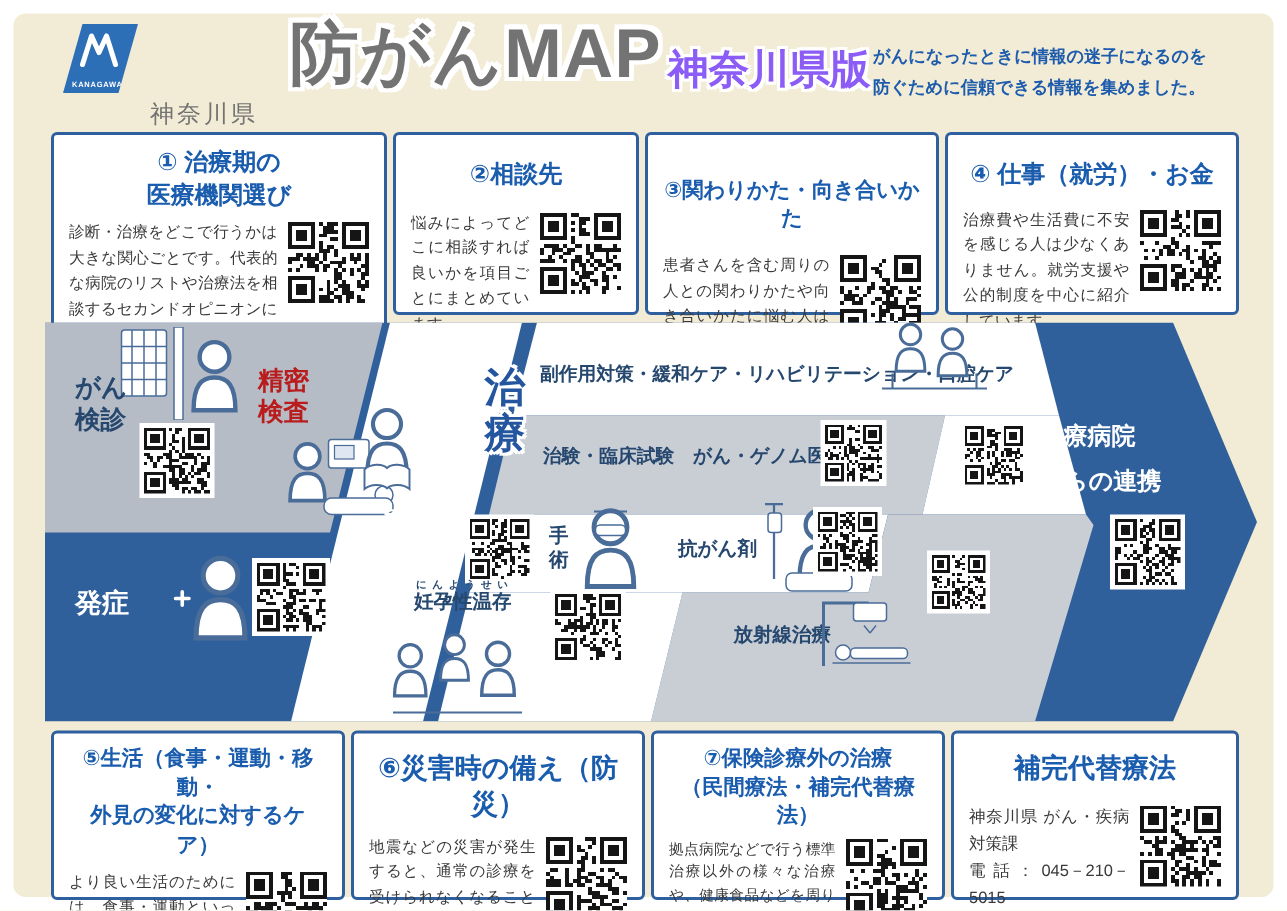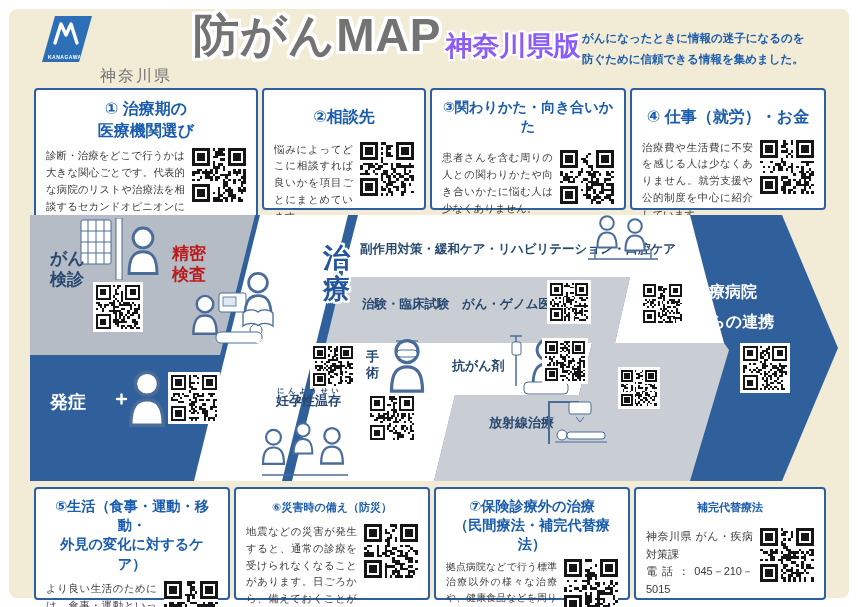--- a/index.html
+++ b/index.html
@@ -17,21 +17,21 @@
   .title-wrap{position:absolute;left:193px;top:12px;display:flex;align-items:flex-end;}
   .halo{ text-shadow:-3px -3px 0 #fff,3px -3px 0 #fff,-3px 3px 0 #fff,3px 3px 0 #fff,0 -3px 0 #fff,0 3px 0 #fff,-3px 0 0 #fff,3px 0 0 #fff; }
   .halo2{ text-shadow:-2px -2px 0 #fff,2px -2px 0 #fff,-2px 2px 0 #fff,2px 2px 0 #fff,0 -2px 0 #fff,0 2px 0 #fff,-2px 0 0 #fff,2px 0 0 #fff; }
   .main-title{font-size:46px;font-weight:900;color:#737373;letter-spacing:1px;line-height:1;text-align:center;}
   .sub-title{font-size:27px;font-weight:900;color:#8b5cf6;margin-left:4px;line-height:1;transform:translateY(2px);}
   .tagline{position:absolute;left:582px;top:28px;font-size:11.5px;font-weight:bold;color:#1d5cad;line-height:1.8;white-space:pre-line;}
 
   
   .card{position:absolute;background:#fff;border:2px solid #2e5f9e;border-radius:4px;box-sizing:border-box;padding:8px 10px 6px;}
   .card-title{font-weight:900;color:#1a5cad;text-align:center;white-space:pre-line;line-height:1.35;}
-  .t16{font-size:16px;} .t15{font-size:11px;} .t14{font-size:14.2px;}
+  .t16{font-size:16px;} .t15{font-size:18px;} .t14{font-size:14.2px;}
   .card-flex{display:flex;gap:7px;margin-top:7px;align-items:flex-start;}
   .card-text{margin:0;font-size:10.4px;color:#3a3a3a;line-height:1.62;text-align:justify;flex:1;white-space:pre-line;}
   .qr{display:block;background:#fff;}
   .qr-card{width:54px;height:54px;flex:0 0 54px;}
 
   
   .flow{position:absolute;left:30px;top:215px;width:808px;height:266px;}
   .flow-bg{position:absolute;left:0;top:0;width:808px;height:266px;}
   .fitem{position:absolute;z-index:2;}
   .nvy{color:#26486f;font-weight:900;}
@@ -339,21 +339,21 @@
             <rect x="14" y="0" width="7" height="7" fill="#151515"></rect>
             <rect x="15" y="1" width="5" height="5" fill="#fff"></rect>
             <rect x="16" y="2" width="3" height="3" fill="#151515"></rect>
             <rect x="0" y="14" width="7" height="7" fill="#151515"></rect>
             <rect x="1" y="15" width="5" height="5" fill="#fff"></rect>
             <rect x="2" y="16" width="3" height="3" fill="#151515"></rect>
           </svg></span>
     </div>
   </div>
   <div class="card" style="left:430px;top:88px;width:196px;height:122px">
-    <div class="card-title t14" style="margin-top:0">③関わりかた・向き合いかた</div>
+    <div class="card-title t14" style="margin-top:20px">③関わりかた・向き合いかた</div>
     <div class="card-flex" style="margin-top:14px">
       <p class="card-text">患者さんを含む周りの人との関わりかたや向き合いかたに悩む人は少なくありません。</p>
       <span class="qr qr-card"><svg viewBox="0 0 21 21" width="100%" height="100%" shape-rendering="crispEdges">
             <rect width="21" height="21" fill="#fff"></rect>
             <rect x="11" y="1" width="1" height="1" fill="#151515"></rect>
             <rect x="10" y="2" width="1" height="1" fill="#151515"></rect>
             <rect x="8" y="3" width="1" height="1" fill="#151515"></rect>
             <rect x="9" y="3" width="1" height="1" fill="#151515"></rect>
             <rect x="9" y="4" width="1" height="1" fill="#151515"></rect>
             <rect x="10" y="4" width="1" height="1" fill="#151515"></rect>

